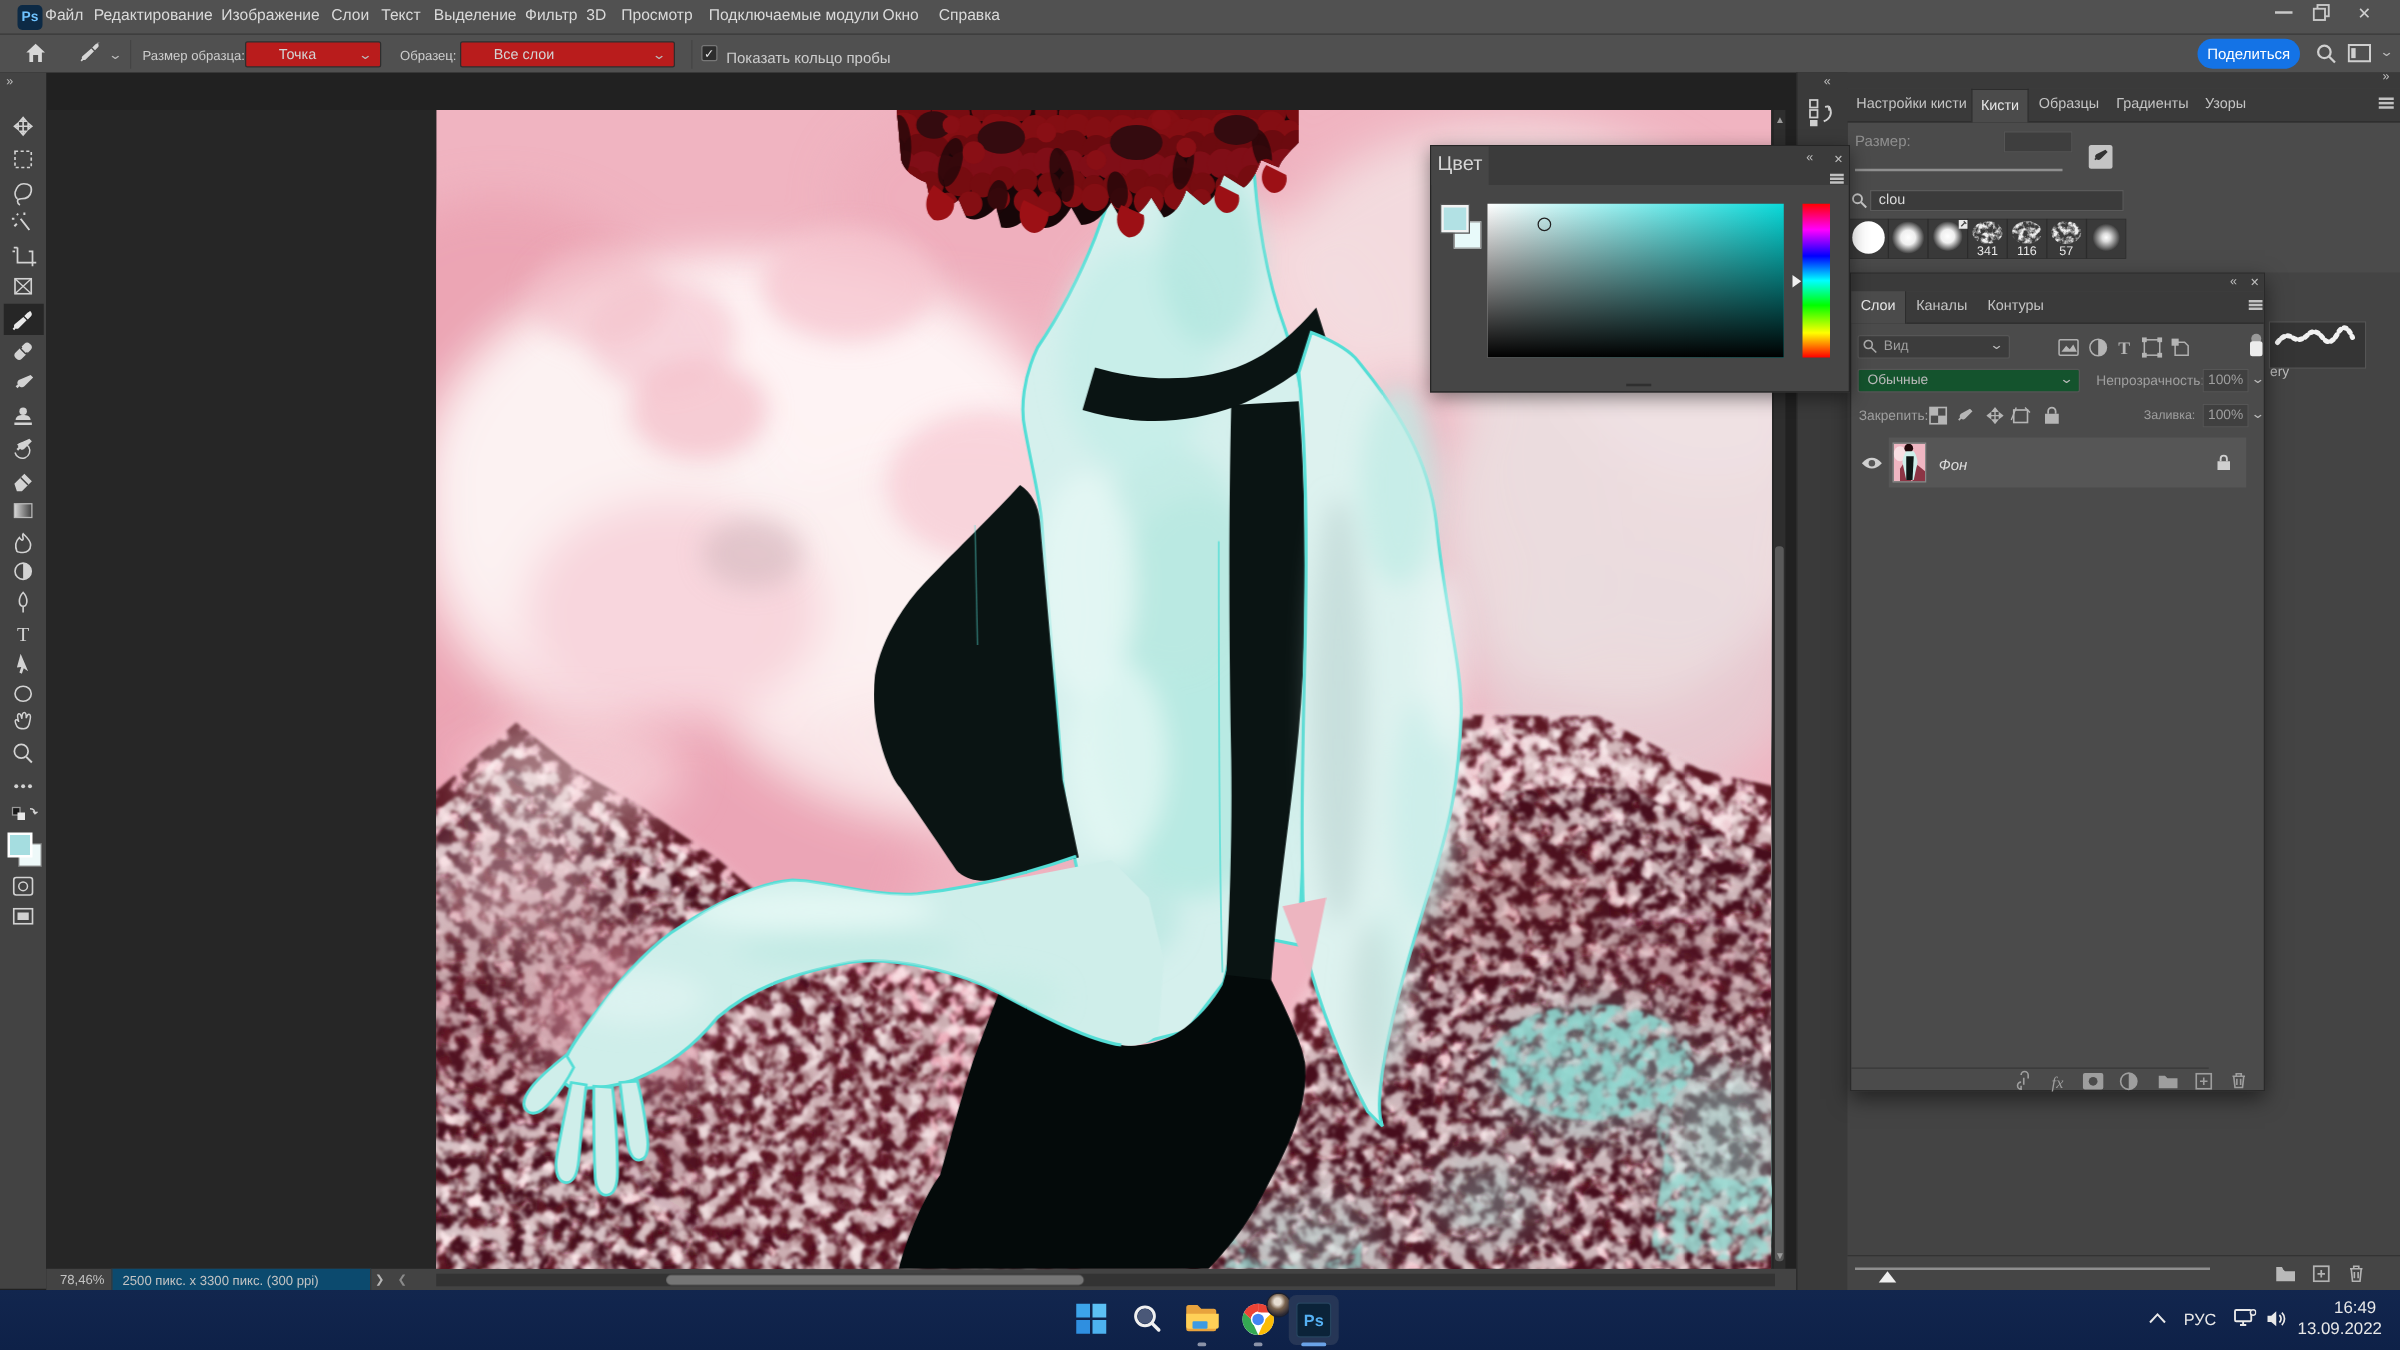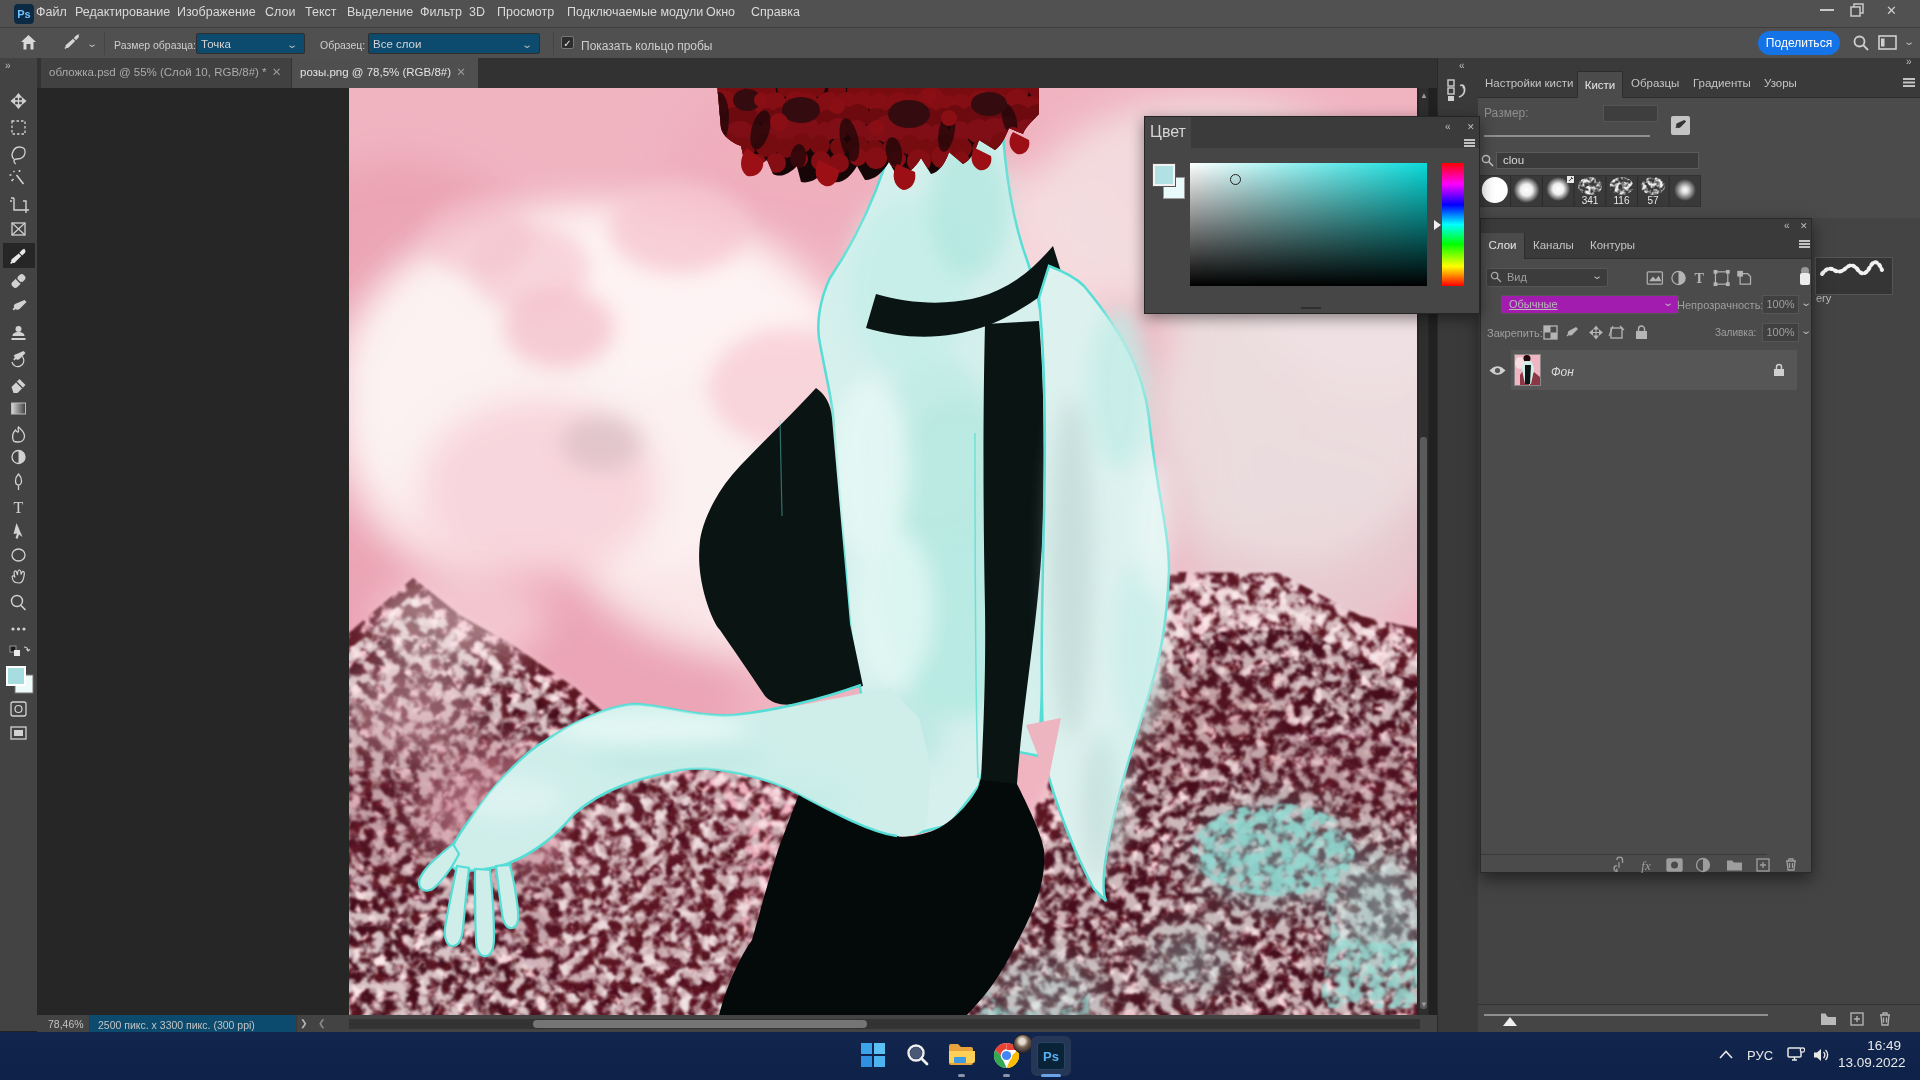--- a/index.html
+++ b/index.html
@@ -3,21 +3,21 @@
 <meta charset="utf-8">
 <style>
   * { margin:0; padding:0; box-sizing:border-box; }
   html,body { width:1920px; height:1080px; overflow:hidden; background:#212121; }
   #root { position:relative; width:1920px; height:1080px; font-family:"Liberation Sans", sans-serif; }
   .abs { position:absolute; }
   
   #menubar { left:0; top:0; width:1920px; height:27px; background:#515151; color:#dadada; font-size:12.5px; }
   #menubar .mi { position:absolute; top:5px; }
   #optionsbar { left:0; top:27px; width:1920px; height:31px; background:#505050; border-top:1px solid #3e3e3e; color:#cfcfcf; font-size:12px; }
-  .ddown { position:absolute; background:#0c4a6e; border:1px solid #2e2e2e; border-radius:2px; color:#d4d4d4; font-size:11.5px; line-height:20px; padding-left:4px; }
+  .ddown { position:absolute; background:#b91c1c; border:1px solid #2e2e2e; border-radius:2px; color:#d4d4d4; font-size:11.5px; line-height:20px; padding-left:26px; }
   .chev { position:absolute; color:#bbb; font-size:10px; transform:scaleX(1.4); }
   #tabbar { left:0; top:58px; width:1920px; height:30px; background:#323232; }
   .tab { position:absolute; top:0; height:30px; font-size:11.5px; line-height:29px; padding:0 8px; white-space:nowrap; }
   
   #toolcol { left:0; top:58px; width:37px; height:973px; background:#434343; }
   #surround { left:37px; top:88px; width:1392px; height:927px; background:#262626; }
   #statusbar { left:37px; top:1015px; width:1400px; height:17px; background:#434343; color:#c3c3c3; font-size:10.5px; }
   
   #rightstrip { left:1437px; top:58px; width:41px; height:974px; background:#3a3a3a; border-left:1px solid #2a2a2a; }
   #panels { left:1478px; top:58px; width:442px; height:974px; background:#4b4b4b; }
@@ -81,24 +81,20 @@
         <circle cx="7.5" cy="7.5" r="5" fill="none" stroke="#cfcfcf" stroke-width="1.8"></circle>
         <path d="M11.2 11.2 L16 16" stroke="#cfcfcf" stroke-width="1.8"></path>
       </svg>
     <svg class="icon" style="left:1878px;top:6px;" width="20" height="18" viewBox="0 0 20 18">
         <rect x="1" y="2" width="17" height="13" fill="none" stroke="#cfcfcf" stroke-width="1.6"></rect>
         <rect x="3" y="4.5" width="3.5" height="8" fill="#cfcfcf"></rect>
       </svg>
     <span class="chev" style="left:1905px;top:8px;">⌄</span>
   </div>
 
-  <div id="tabbar" class="abs">
-    <div class="tab" style="left:41px;width:250px;background:#414141;color:#ababab;">обложка.psd @ 55% (Слой 10, RGB/8#) * <span style="color:#9a9a9a;margin-left:2px;">✕</span></div>
-    <div class="tab" style="left:292px;width:186px;background:#4f4f4f;color:#e3e3e3;">розы.png @ 78,5% (RGB/8#) <span style="color:#9a9a9a;margin-left:2px;">✕</span></div>
-  </div>
 
   <div id="toolcol" class="abs">
     <div class="abs" style="left:5px;top:2px;color:#bdbdbd;font-size:10px;letter-spacing:-2px;">»</div>
     <svg class="abs" style="left:0;top:30px;" width="37" height="700" viewBox="0 0 37 700" id="toolsvg">
       <g stroke="#d2d2d2" fill="none" stroke-width="1.5">
 
         <g transform="translate(18.5,13)">
             <path d="M0,-7 V7 M-7,0 H7 M0,-7 l-2.5,3 h5z M0,7 l-2.5,-3 h5z M-7,0 l3,-2.5 v5z M7,0 l-3,-2.5 v5z" stroke-width="1.3"></path>
           </g>
 
@@ -654,21 +650,21 @@
             <rect x="71" y="14" width="4" height="4"></rect>
             <rect x="84" y="14" width="4" height="4"></rect>
           </g>
         <path d="M99,5 h8 l3,3 v8 h-11z"></path>
         <rect x="96" y="2" width="6" height="6" fill="#b5b5b5" stroke="none"></rect>
       </g>
     </svg>
     <div class="abs" style="left:320px;top:48px;width:8px;height:8px;border-radius:50%;background:#9a9a9a;"></div>
     <div class="abs" style="left:319px;top:54px;width:10px;height:12px;background:#ececec;border-radius:2px;"></div>
 
-    <div class="abs" style="left:20px;top:76px;width:178px;height:19px;background:#a21caf;border:1px solid #565656;border-radius:2px;color:#b9b9b9;font-size:11px;padding:2px 0 0 7px;text-decoration:underline;">Обычные<span class="chev" style="right:6px;top:1px;">⌄</span></div>
+    <div class="abs" style="left:5px;top:76px;width:178px;height:19px;background:#14532d;border:1px solid #565656;border-radius:2px;color:#b9b9b9;font-size:11px;padding:2px 0 0 7px;">Обычные<span class="chev" style="right:6px;top:1px;">⌄</span></div>
     <span class="abs" style="left:196px;top:80px;color:#9f9f9f;font-size:11px;">Непрозрачность:</span>
     <div class="abs" style="left:281px;top:76px;width:37px;height:19px;background:#404040;border:1px solid #565656;color:#9f9f9f;font-size:11px;text-align:center;padding-top:2px;">100%<span class="chev" style="left:39px;top:1px;">⌄</span></div>
 
     <span class="abs" style="left:6px;top:108px;color:#9f9f9f;font-size:11px;">Закрепить:</span>
     <svg class="abs" style="left:62px;top:105px;" width="110" height="18" viewBox="0 0 110 18">
       <g stroke="#b5b5b5" fill="none" stroke-width="1.3">
         <g>
             <rect x="1" y="2" width="13" height="13" fill="none"></rect>
             <rect x="1" y="2" width="6.5" height="6.5" fill="#b5b5b5" stroke="none"></rect>
             <rect x="7.5" y="8.5" width="6.5" height="6.5" fill="#b5b5b5" stroke="none"></rect>

